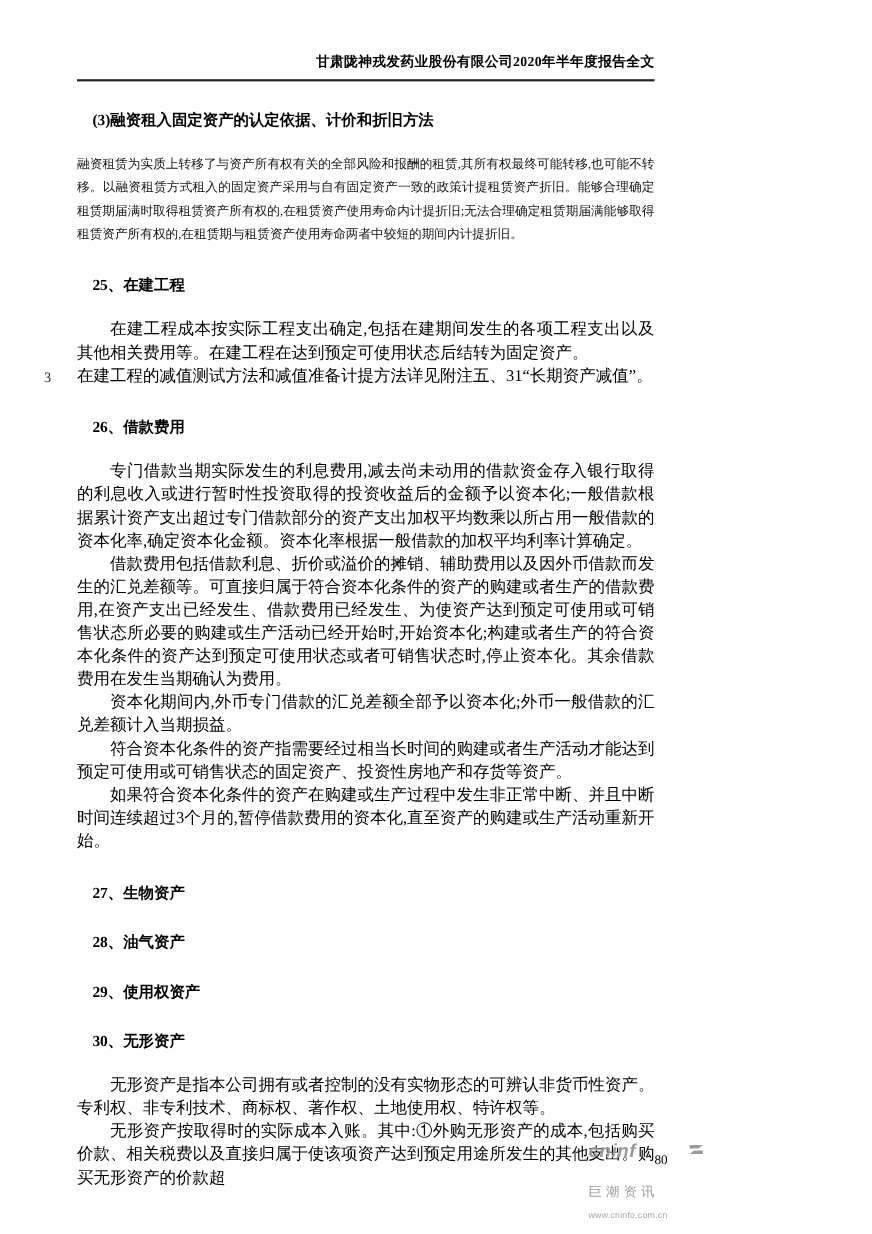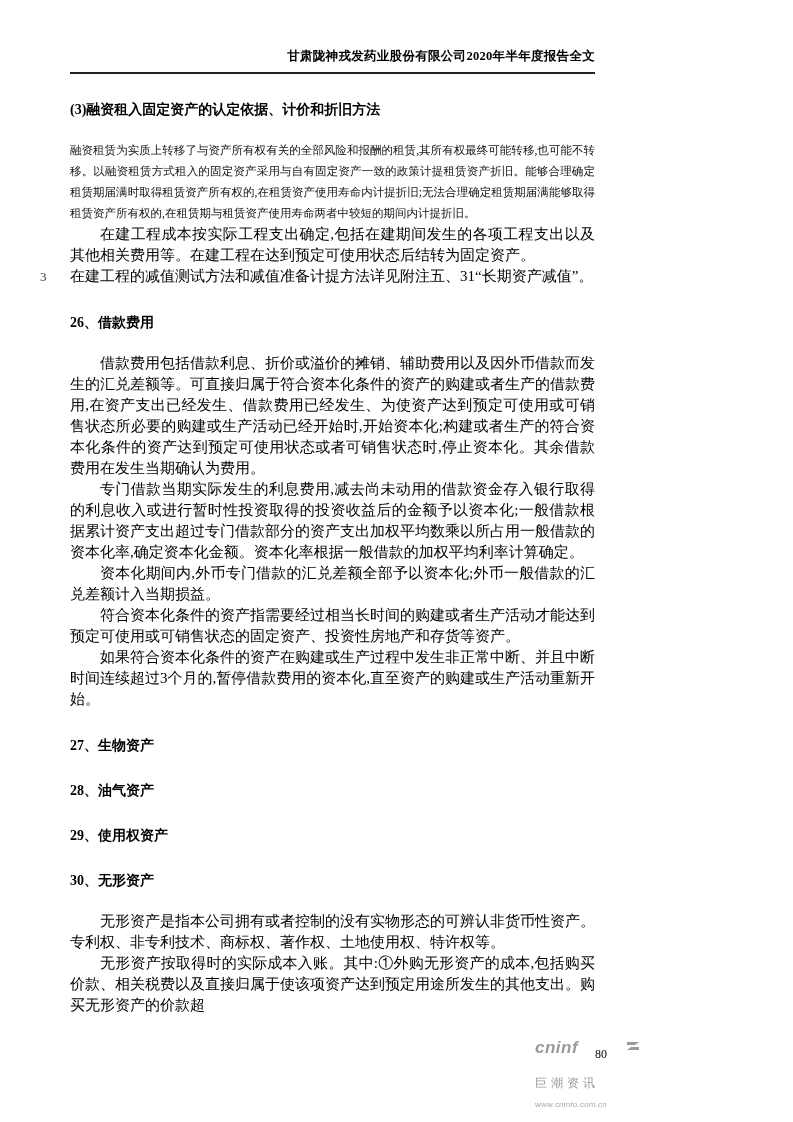--- a/index.html
+++ b/index.html
@@ -27,21 +27,21 @@
   .header-rule {
     margin-top: 7px;
     border-bottom: 2px solid #222;
     height: 0;
   }
   .content { position: relative; }
   .heading {
     font-size: 14px;
     font-weight: 700;
     color: #000;
-    margin: 27px 0 21px 0;
+    margin: 27px 0 21px 14px;
     text-align: justify;
   }
   .sub-heading {
     font-size: 13px;
     font-weight: 700;
     color: #000;
     margin: 25px 0 19px 0;
   }
   .small-para {
     font-size: 11.5px;
@@ -117,29 +117,30 @@
 
 <div class="page">
   <div class="inner">
     <div class="header-title">甘肃陇神戎发药业股份有限公司2020年半年度报告全文</div>
     <div class="header-rule"></div>
 
     <div class="content">
       <div class="heading">(3)融资租入固定资产的认定依据、计价和折旧方法</div>
       <div class="small-para">融资租赁为实质上转移了与资产所有权有关的全部风险和报酬的租赁,其所有权最终可能转移,也可能不转移。以融资租赁方式租入的固定资产采用与自有固定资产一致的政策计提租赁资产折旧。能够合理确定租赁期届满时取得租赁资产所有权的,在租赁资产使用寿命内计提折旧;无法合理确定租赁期届满能够取得租赁资产所有权的,在租赁期与租赁资产使用寿命两者中较短的期间内计提折旧。</div>
 
+      <div class="heading">25、在建工程</div>
       <div class="body-para">在建工程成本按实际工程支出确定,包括在建期间发生的各项工程支出以及其他相关费用等。在建工程在达到预定可使用状态后结转为固定资产。</div>
       <div class="body-para no-indent rel">
         <span class="margin-note">3</span>
         <span>在建工程的减值测试方法和减值准备计提方法详见附注五、31“长期资产减值”。</span>
       </div>
 
       <div class="heading">26、借款费用</div>
+      <div class="body-para">专门借款当期实际发生的利息费用,减去尚未动用的借款资金存入银行取得的利息收入或进行暂时性投资取得的投资收益后的金额予以资本化;一般借款根据累计资产支出超过专门借款部分的资产支出加权平均数乘以所占用一般借款的资本化率,确定资本化金额。资本化率根据一般借款的加权平均利率计算确定。</div>
       <div class="body-para">借款费用包括借款利息、折价或溢价的摊销、辅助费用以及因外币借款而发生的汇兑差额等。可直接归属于符合资本化条件的资产的购建或者生产的借款费用,在资产支出已经发生、借款费用已经发生、为使资产达到预定可使用或可销售状态所必要的购建或生产活动已经开始时,开始资本化;构建或者生产的符合资本化条件的资产达到预定可使用状态或者可销售状态时,停止资本化。其余借款费用在发生当期确认为费用。</div>
-      <div class="body-para">专门借款当期实际发生的利息费用,减去尚未动用的借款资金存入银行取得的利息收入或进行暂时性投资取得的投资收益后的金额予以资本化;一般借款根据累计资产支出超过专门借款部分的资产支出加权平均数乘以所占用一般借款的资本化率,确定资本化金额。资本化率根据一般借款的加权平均利率计算确定。</div>
       <div class="body-para">资本化期间内,外币专门借款的汇兑差额全部予以资本化;外币一般借款的汇兑差额计入当期损益。</div>
       <div class="body-para">符合资本化条件的资产指需要经过相当长时间的购建或者生产活动才能达到预定可使用或可销售状态的固定资产、投资性房地产和存货等资产。</div>
       <div class="body-para">如果符合资本化条件的资产在购建或生产过程中发生非正常中断、并且中断时间连续超过3个月的,暂停借款费用的资本化,直至资产的购建或生产活动重新开始。</div>
 
       <div class="heading">27、生物资产</div>
       <div class="heading">28、油气资产</div>
       <div class="heading">29、使用权资产</div>
       <div class="heading">30、无形资产</div>
 
       <div class="body-para">无形资产是指本公司拥有或者控制的没有实物形态的可辨认非货币性资产。专利权、非专利技术、商标权、著作权、土地使用权、特许权等。</div>

